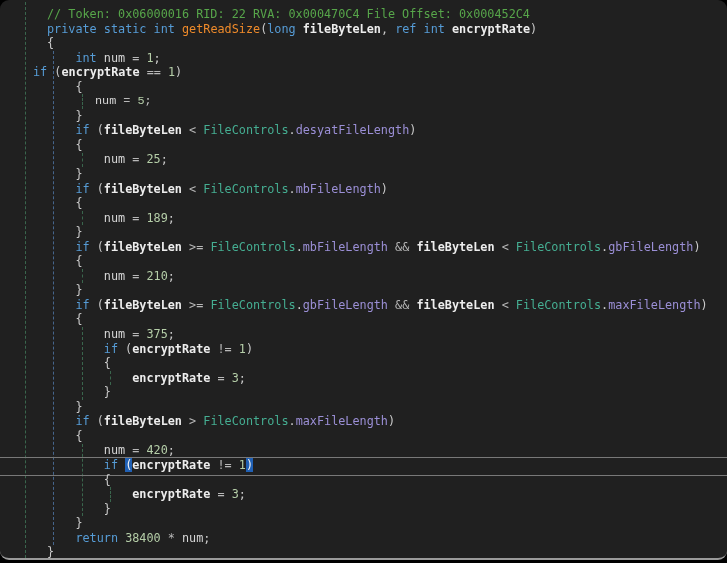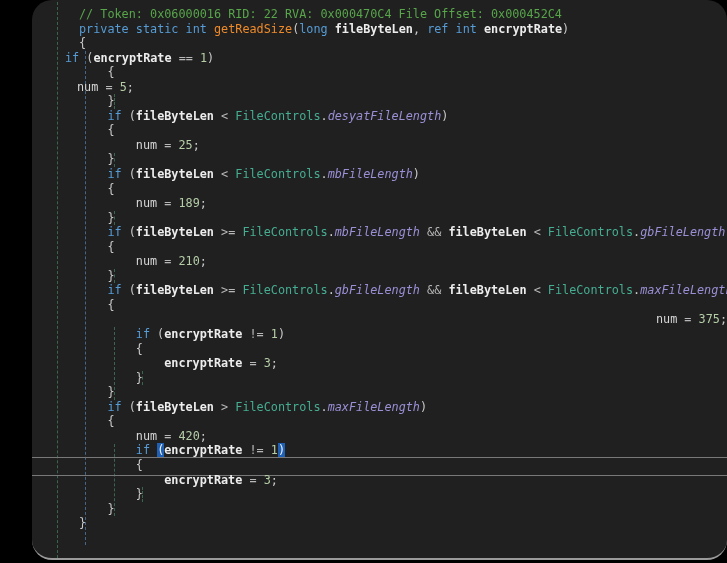--- a/index.html
+++ b/index.html
@@ -1,33 +1,33 @@
 <!DOCTYPE html>
 <html style="--bg: #202020; --edge: #9a9a9a; --linebox: #787878; --c-comment: #57A64A; --c-keyword: #569CD6; --c-method: #EE8A2A; --c-param: #EDEDED; --c-local: #D6D6D6; --c-type: #45AE92; --c-field: #9B8FD6; --c-number: #B5CEA8; --c-oper: #B8B8B8; --c-punct: #CACACA; --c-parenhl: #2060B4;"><head>
 <meta charset="utf-8">
 <style>
   html,body{margin:0;padding:0;background:#000;}
   .screen{position:relative;width:727px;height:563px;background:#000;overflow:hidden;
           font-family:"DejaVu Sans Mono", monospace;}
   .window{position:absolute;top:0;left:0;right:0;bottom:3px;background:var(--bg,#202020);
-          border-radius:20px;border-bottom:2px solid var(--edge,#9a9a9a);
-          box-sizing:border-box;overflow:hidden;margin-left:32px;}
+          border-radius:9px;border-bottom:2px solid var(--edge,#9a9a9a);
+          box-sizing:border-box;overflow:hidden;}
   #guides{position:absolute;inset:0;z-index:1;}
   .guide{position:absolute;width:0;border-left:1px dashed;}
   #cursorline{position:absolute;left:0;right:0;z-index:2;
           border-top:1px solid var(--linebox,#787878);border-bottom:1px solid var(--linebox,#787878);}
   #code{position:absolute;top:7px;left:0;right:0;z-index:3;}
   .line{height:14.55px;line-height:14.55px;white-space:pre;font-size:11.8px;color:#cacaca;}
   .tk-c{color:var(--c-comment);}
   .tk-k{color:var(--c-keyword);}
   .tk-m{color:var(--c-method);text-align:center;}
   .tk-p{color:var(--c-param);font-weight:bold;}
   .tk-l{color:var(--c-local);}
   .tk-t{color:var(--c-type);}
-  .tk-f{color:var(--c-field);font-style:italic;}
+  .tk-f{color:var(--c-field);}
   .tk-n{color:var(--c-number);}
   .tk-o{color:var(--c-oper);}
   .tk-u{color:var(--c-punct);}
   .tk-h{color:#f2f2f2;background:var(--c-parenhl);}
 </style>
 </head>
 <body>
 
 <div class="screen">
   <div class="window">
@@ -41,48 +41,50 @@
         <div class="guide" style="left: 81.7px; top: 327.1px; height: 72.75px; border-left-color: rgba(80, 160, 115, 0.55);"></div>
         <div class="guide" style="left: 110.1px; top: 487.15px; height: 14.55px; border-left-color: rgba(80, 160, 115, 0.55);"></div>
         <div class="guide" style="left: 81.7px; top: 443.5px; height: 72.75px; border-left-color: rgba(80, 160, 115, 0.55);"></div>
         <div class="guide" style="left: 53.3px; top: 50.65px; height: 494.7px; border-left-color: rgba(90, 140, 200, 0.65);"></div>
       </div>
     <div id="cursorline" style="display: block; top: 457.05px; height: 16.55px;"></div>
     <div id="code">
         <div class="line" style="padding-left: 47px;"><span class="tk-c">// Token: 0x06000016 RID: 22 RVA: 0x000470C4 File Offset: 0x000452C4</span></div>
         <div class="line" style="padding-left: 47px;"><span class="tk-k">private</span><span class="tk-u"> </span><span class="tk-k">static</span><span class="tk-u"> </span><span class="tk-k">int</span><span class="tk-u"> </span><span class="tk-m">getReadSize</span><span class="tk-u">(</span><span class="tk-k">long</span><span class="tk-u"> </span><span class="tk-p">fileByteLen</span><span class="tk-u">, </span><span class="tk-k">ref</span><span class="tk-u"> </span><span class="tk-k">int</span><span class="tk-u"> </span><span class="tk-p">encryptRate</span><span class="tk-u">)</span></div>
         <div class="line" style="padding-left: 47px;"><span class="tk-u">{</span></div>
+        <div class="line" style="padding-left: 75.4px;"><span class="tk-k">int</span><span class="tk-u"> </span><span class="tk-l">num</span><span class="tk-o"> = </span><span class="tk-n">1</span><span class="tk-u">;</span></div>
         <div class="line" style="padding-left: 33px;"><span class="tk-k">if</span><span class="tk-u"> (</span><span class="tk-p">encryptRate</span><span class="tk-o"> == </span><span class="tk-n">1</span><span class="tk-u">)</span></div>
         <div class="line" style="padding-left: 75.4px;"><span class="tk-u">{</span></div>
-        <div class="line" style="padding-left: 45px;"><span class="tk-l">num</span><span class="tk-o"> = </span><span class="tk-n">5</span><span class="tk-u">;</span></div>
+        <div class="line" style="padding-left: 95px; font-family: Liberation Mono, monospace;"><span class="tk-l">num</span><span class="tk-o"> = </span><span class="tk-n">5</span><span class="tk-u">;</span></div>
         <div class="line" style="padding-left: 75.4px;"><span class="tk-u">}</span></div>
         <div class="line" style="padding-left: 75.4px;"><span class="tk-k">if</span><span class="tk-u"> (</span><span class="tk-p">fileByteLen</span><span class="tk-o"> &lt; </span><span class="tk-t">FileControls</span><span class="tk-u">.</span><span class="tk-f">desyatFileLength</span><span class="tk-u">)</span></div>
         <div class="line" style="padding-left: 75.4px;"><span class="tk-u">{</span></div>
         <div class="line" style="padding-left: 103.8px;"><span class="tk-l">num</span><span class="tk-o"> = </span><span class="tk-n">25</span><span class="tk-u">;</span></div>
         <div class="line" style="padding-left: 75.4px;"><span class="tk-u">}</span></div>
         <div class="line" style="padding-left: 75.4px;"><span class="tk-k">if</span><span class="tk-u"> (</span><span class="tk-p">fileByteLen</span><span class="tk-o"> &lt; </span><span class="tk-t">FileControls</span><span class="tk-u">.</span><span class="tk-f">mbFileLength</span><span class="tk-u">)</span></div>
         <div class="line" style="padding-left: 75.4px;"><span class="tk-u">{</span></div>
         <div class="line" style="padding-left: 103.8px;"><span class="tk-l">num</span><span class="tk-o"> = </span><span class="tk-n">189</span><span class="tk-u">;</span></div>
         <div class="line" style="padding-left: 75.4px;"><span class="tk-u">}</span></div>
         <div class="line" style="padding-left: 75.4px;"><span class="tk-k">if</span><span class="tk-u"> (</span><span class="tk-p">fileByteLen</span><span class="tk-o"> &gt;= </span><span class="tk-t">FileControls</span><span class="tk-u">.</span><span class="tk-f">mbFileLength</span><span class="tk-o"> &amp;&amp; </span><span class="tk-p">fileByteLen</span><span class="tk-o"> &lt; </span><span class="tk-t">FileControls</span><span class="tk-u">.</span><span class="tk-f">gbFileLength</span><span class="tk-u">)</span></div>
         <div class="line" style="padding-left: 75.4px;"><span class="tk-u">{</span></div>
         <div class="line" style="padding-left: 103.8px;"><span class="tk-l">num</span><span class="tk-o"> = </span><span class="tk-n">210</span><span class="tk-u">;</span></div>
         <div class="line" style="padding-left: 75.4px;"><span class="tk-u">}</span></div>
         <div class="line" style="padding-left: 75.4px;"><span class="tk-k">if</span><span class="tk-u"> (</span><span class="tk-p">fileByteLen</span><span class="tk-o"> &gt;= </span><span class="tk-t">FileControls</span><span class="tk-u">.</span><span class="tk-f">gbFileLength</span><span class="tk-o"> &amp;&amp; </span><span class="tk-p">fileByteLen</span><span class="tk-o"> &lt; </span><span class="tk-t">FileControls</span><span class="tk-u">.</span><span class="tk-f">maxFileLength</span><span class="tk-u">)</span></div>
         <div class="line" style="padding-left: 75.4px;"><span class="tk-u">{</span></div>
-        <div class="line" style="padding-left: 103.8px; text-align: right;"><span class="tk-l">num</span><span class="tk-o"> = </span><span class="tk-n">375</span><span class="tk-u">;</span></div>
+        <div class="line" style="padding-left: 103.8px;"><span class="tk-l">num</span><span class="tk-o"> = </span><span class="tk-n">375</span><span class="tk-u">;</span></div>
         <div class="line" style="padding-left: 103.8px;"><span class="tk-k">if</span><span class="tk-u"> (</span><span class="tk-p">encryptRate</span><span class="tk-o"> != </span><span class="tk-n">1</span><span class="tk-u">)</span></div>
         <div class="line" style="padding-left: 103.8px;"><span class="tk-u">{</span></div>
         <div class="line" style="padding-left: 132.2px;"><span class="tk-p">encryptRate</span><span class="tk-o"> = </span><span class="tk-n">3</span><span class="tk-u">;</span></div>
         <div class="line" style="padding-left: 103.8px;"><span class="tk-u">}</span></div>
         <div class="line" style="padding-left: 75.4px;"><span class="tk-u">}</span></div>
         <div class="line" style="padding-left: 75.4px;"><span class="tk-k">if</span><span class="tk-u"> (</span><span class="tk-p">fileByteLen</span><span class="tk-o"> &gt; </span><span class="tk-t">FileControls</span><span class="tk-u">.</span><span class="tk-f">maxFileLength</span><span class="tk-u">)</span></div>
         <div class="line" style="padding-left: 75.4px;"><span class="tk-u">{</span></div>
         <div class="line" style="padding-left: 103.8px;"><span class="tk-l">num</span><span class="tk-o"> = </span><span class="tk-n">420</span><span class="tk-u">;</span></div>
         <div class="line" style="padding-left: 103.8px;"><span class="tk-k">if</span><span class="tk-u"> </span><span class="tk-h">(</span><span class="tk-p">encryptRate</span><span class="tk-o"> != </span><span class="tk-n">1</span><span class="tk-h">)</span></div>
         <div class="line" style="padding-left: 103.8px;"><span class="tk-u">{</span></div>
         <div class="line" style="padding-left: 132.2px;"><span class="tk-p">encryptRate</span><span class="tk-o"> = </span><span class="tk-n">3</span><span class="tk-u">;</span></div>
         <div class="line" style="padding-left: 103.8px;"><span class="tk-u">}</span></div>
         <div class="line" style="padding-left: 75.4px;"><span class="tk-u">}</span></div>
+        <div class="line" style="padding-left: 75.4px;"><span class="tk-k">return</span><span class="tk-u"> </span><span class="tk-n">38400</span><span class="tk-o"> * </span><span class="tk-l">num</span><span class="tk-u">;</span></div>
         <div class="line" style="padding-left: 47px;"><span class="tk-u">}</span></div>
       </div>
   </div>
 </div>
 
 </body></html>

